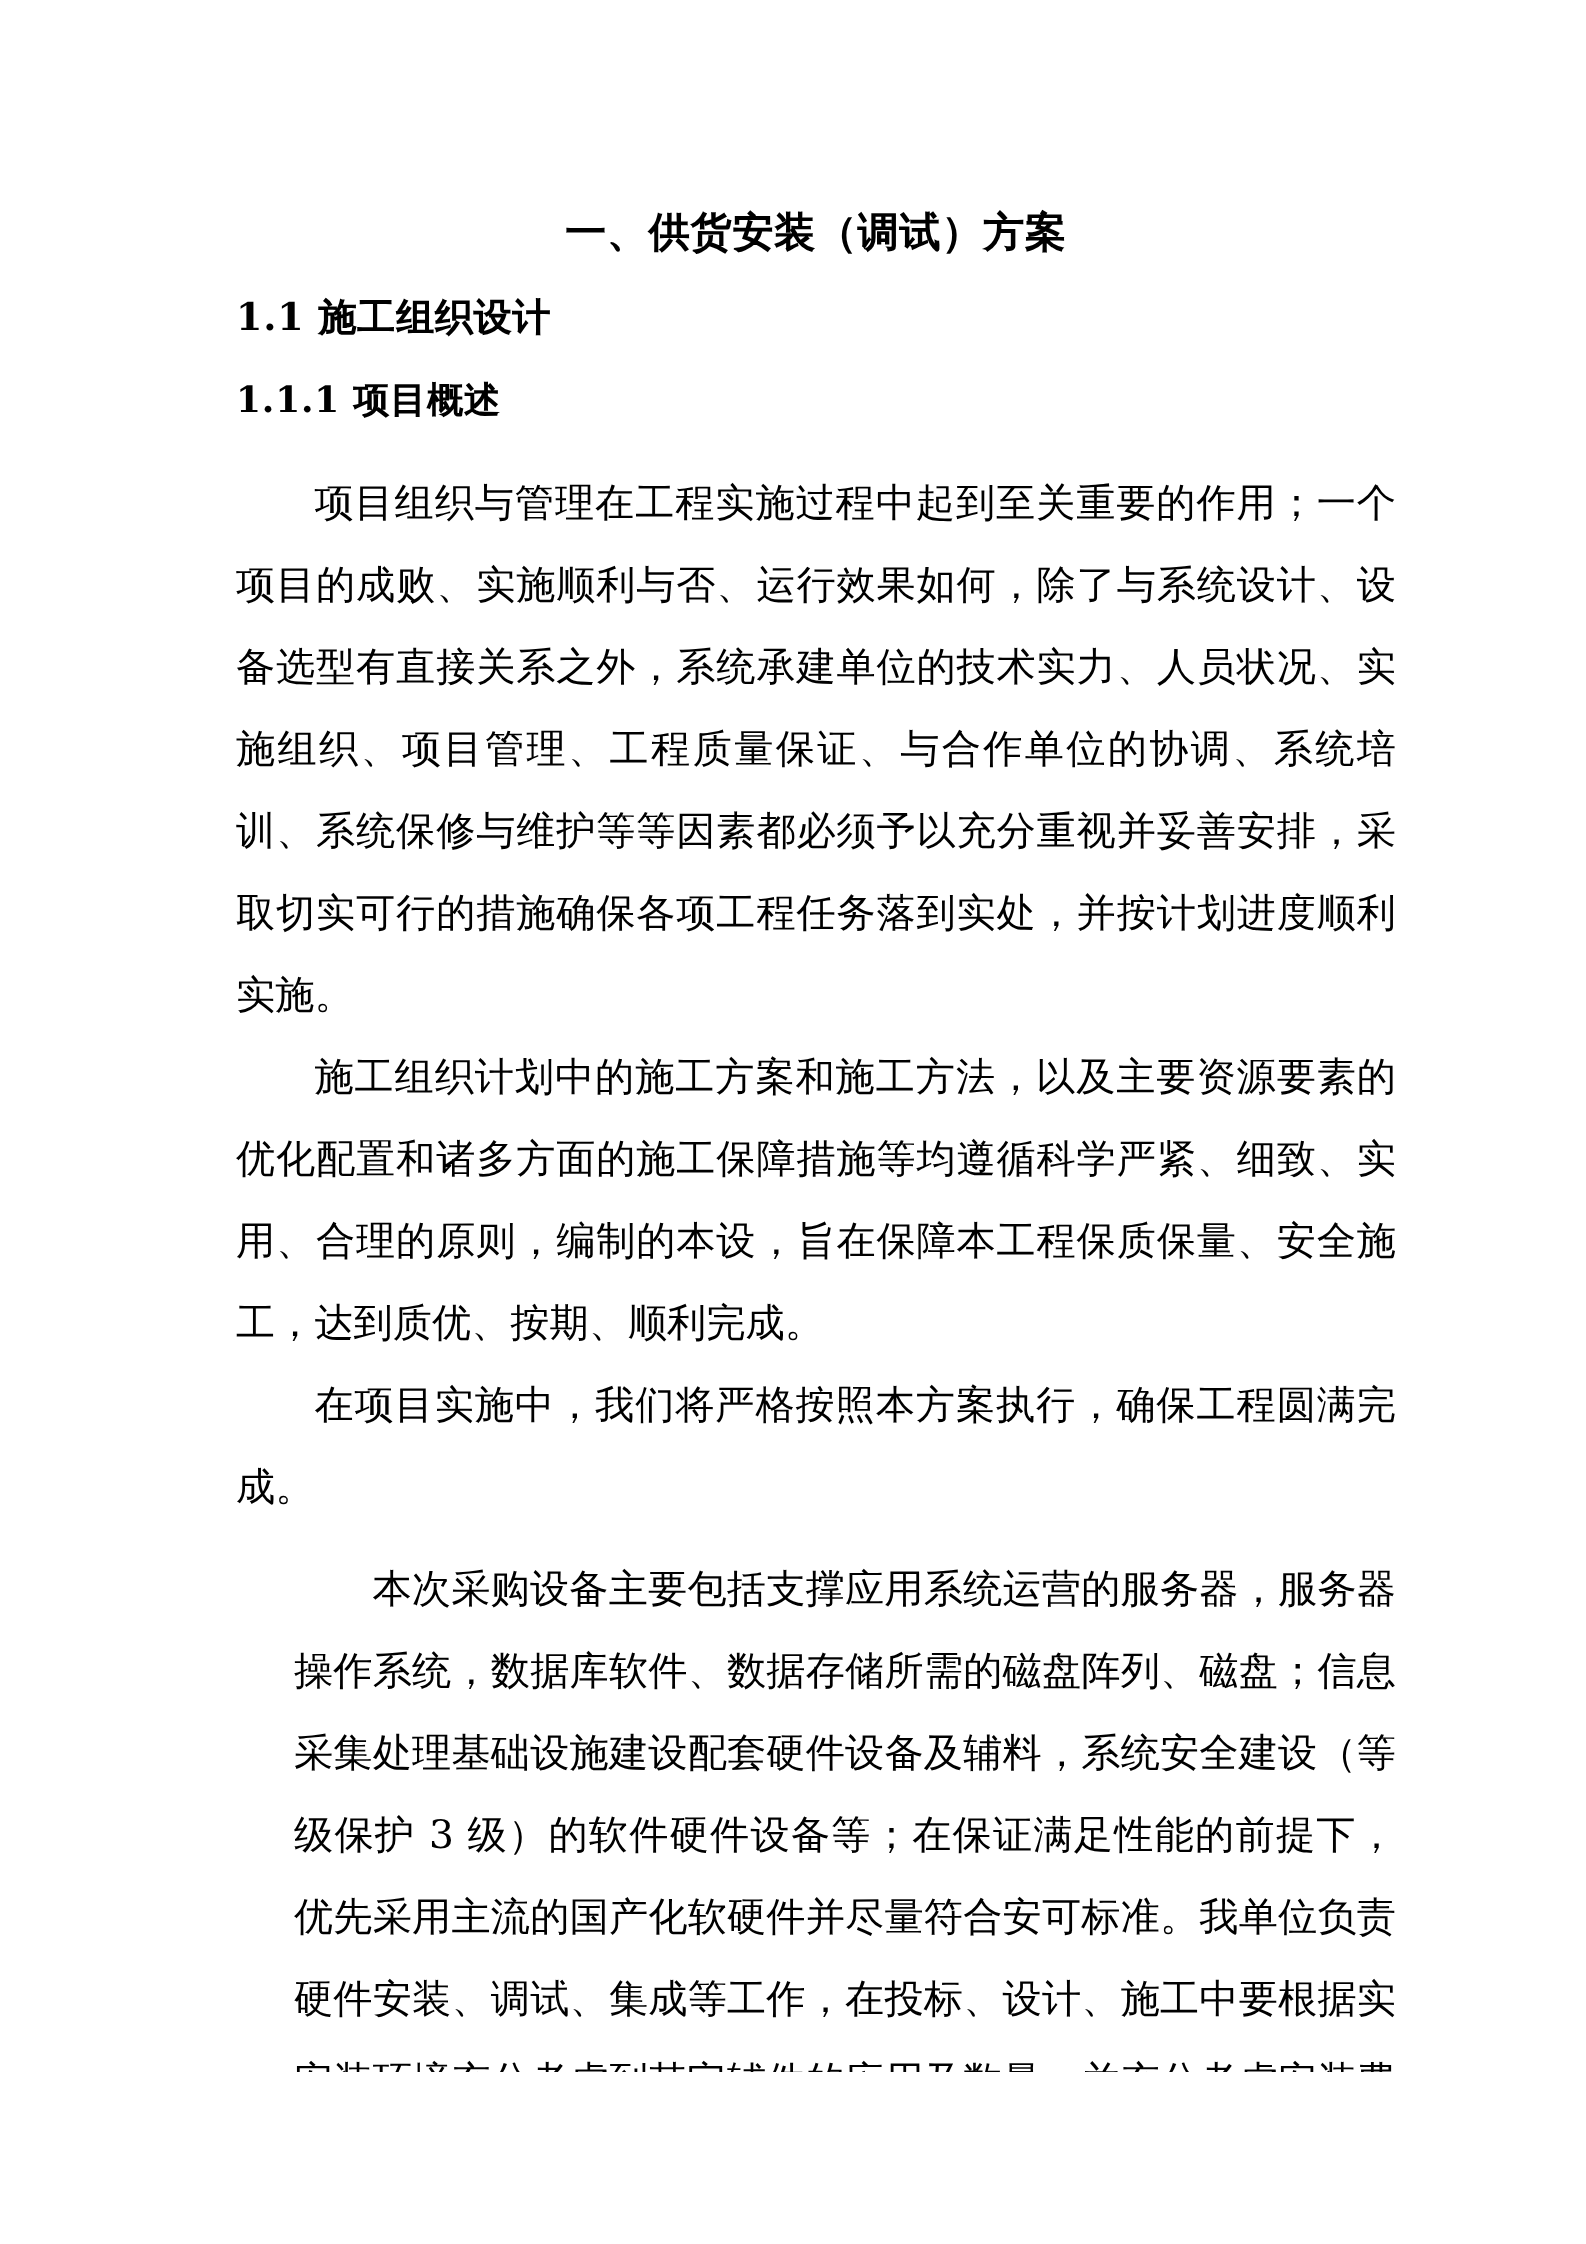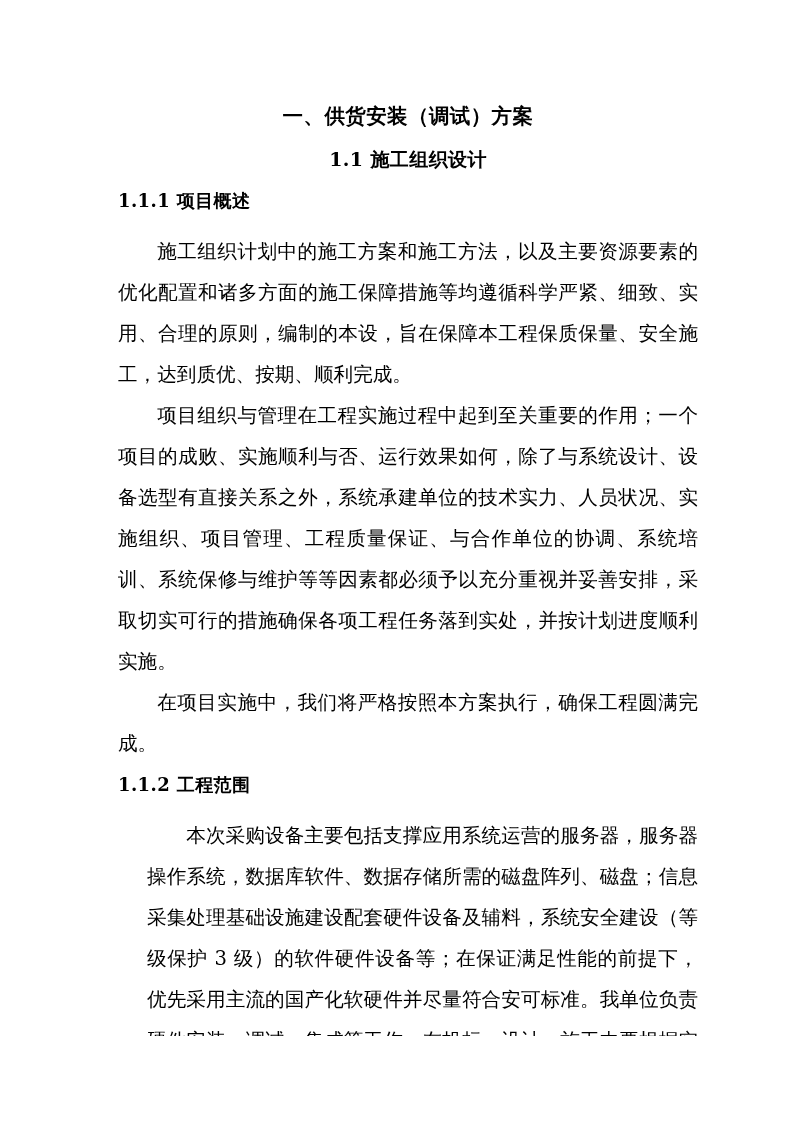--- a/index.html
+++ b/index.html
@@ -32,21 +32,20 @@
     font-weight: bold;
     text-align: center;
     line-height: 41px;
     letter-spacing: 0.4px;
     margin: 0 0 2px 0;
     white-space: nowrap;
   }
   .h2 {
     font-size: 19px;
     font-weight: bold;
-    text-align: center;
     line-height: 41px;
     letter-spacing: 0.4px;
     margin: 0;
     white-space: nowrap;
   }
   .h3 {
     font-size: 18px;
     font-weight: bold;
     text-align: left;
     line-height: 41px;
@@ -98,27 +97,26 @@
   <div class="content">
 
     <h1 class="h1">一、供货安装（调试）方案</h1>
 
     <h2 class="h2">1.1  施工组织设计</h2>
 
     <h3 class="h3">1.1.1  项目概述</h3>
 
     <div class="spacer-sm"></div>
 
+    <p class="para">项目组织与管理在工程实施过程中起到至关重要的作用；一个项目的成败、实施顺利与否、运行效果如何，除了与系统设计、设备选型有直接关系之外，系统承建单位的技术实力、人员状况、实施组织、项目管理、工程质量保证、与合作单位的协调、系统培训、系统保修与维护等等因素都必须予以充分重视并妥善安排，采取切实可行的措施确保各项工程任务落到实处，并按计划进度顺利实施。</p>
+
     <p class="para">施工组织计划中的施工方案和施工方法，以及主要资源要素的优化配置和诸多方面的施工保障措施等均遵循科学严紧、细致、实用、合理的原则，编制的本设，旨在保障本工程保质保量、安全施工，达到质优、按期、顺利完成。</p>
-
-    <p class="para">项目组织与管理在工程实施过程中起到至关重要的作用；一个项目的成败、实施顺利与否、运行效果如何，除了与系统设计、设备选型有直接关系之外，系统承建单位的技术实力、人员状况、实施组织、项目管理、工程质量保证、与合作单位的协调、系统培训、系统保修与维护等等因素都必须予以充分重视并妥善安排，采取切实可行的措施确保各项工程任务落到实处，并按计划进度顺利实施。</p>
 
     <p class="para">在项目实施中，我们将严格按照本方案执行，确保工程圆满完成。</p>
 
-    <h3 class="h3">1.1.2  工程范围</h3>
 
     <div class="spacer-sm"></div>
 
     <p class="para-indented">本次采购设备主要包括支撑应用系统运营的服务器，服务器操作系统，数据库软件、数据存储所需的磁盘阵列、磁盘；信息采集处理基础设施建设配套硬件设备及辅料，系统安全建设（等级保护 3 级）的软件硬件设备等；在保证满足性能的前提下，优先采用主流的国产化软硬件并尽量符合安可标准。我单位负责硬件安装、调试、集成等工作，在投标、设计、施工中要根据实安装环境充分考虑到其它辅件的应用及数量，并充分考虑安装费用，中标后按照招标书</p>
 
   </div>
 
   <div class="page-number">4</div>
 
 </div>

